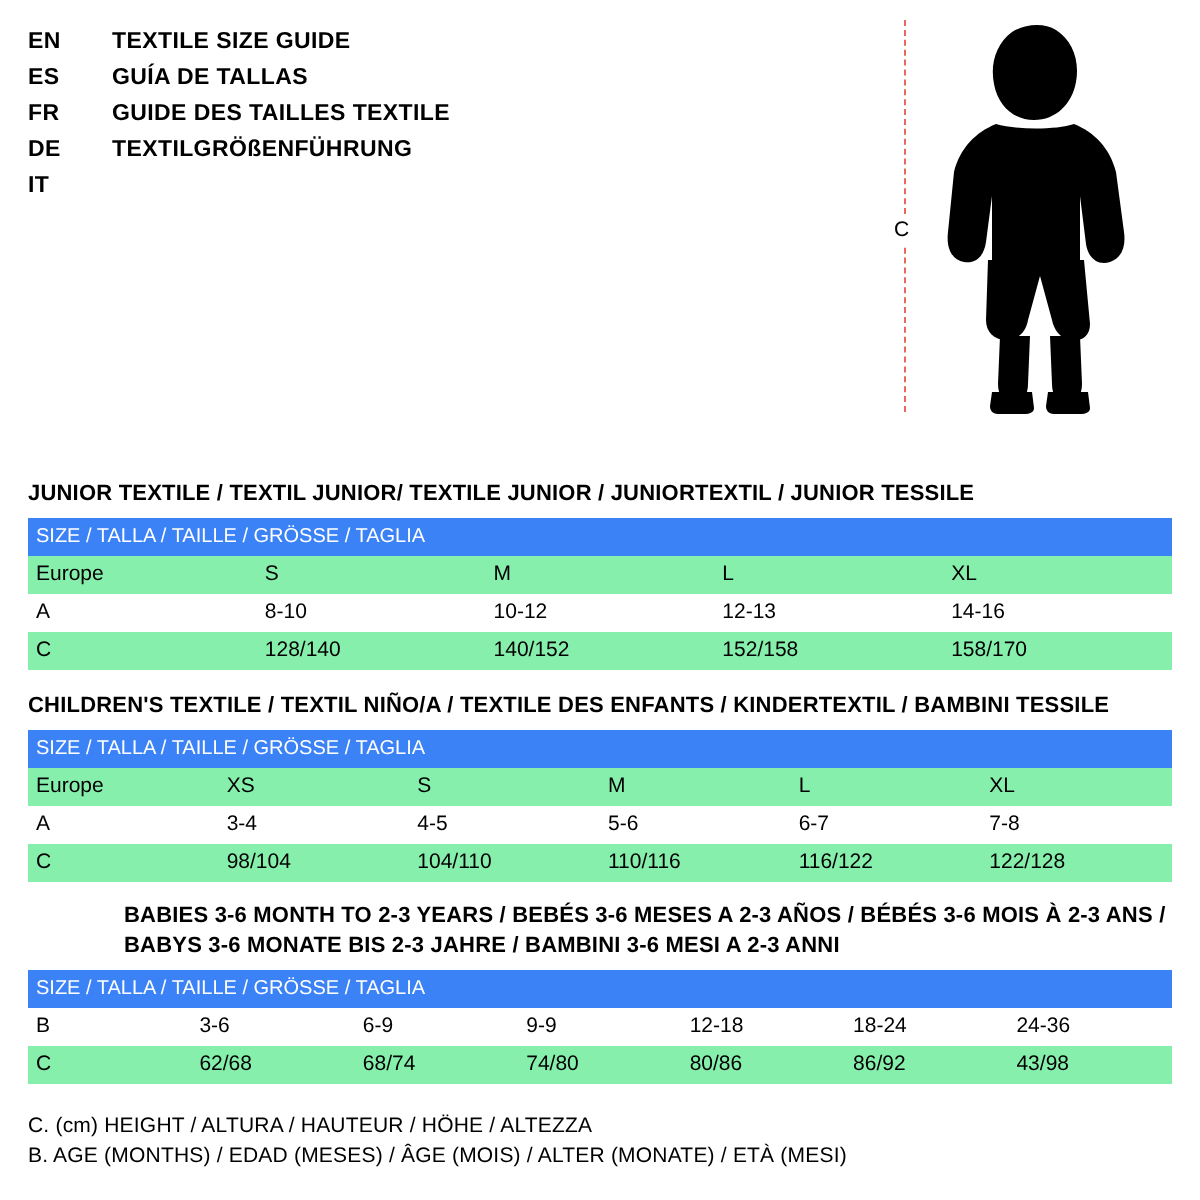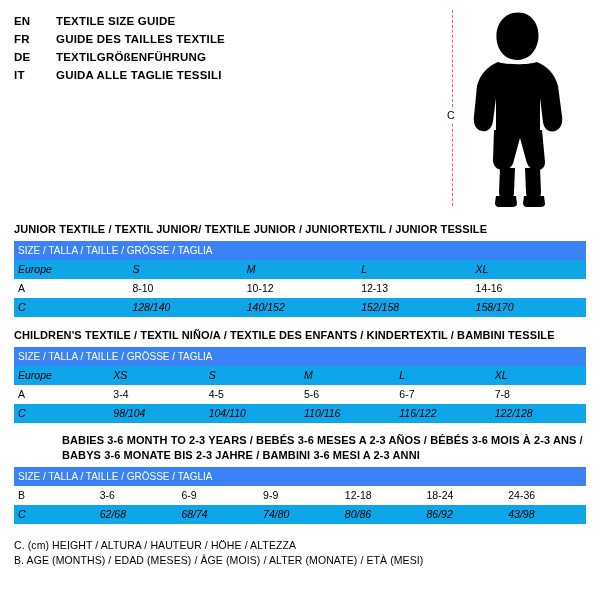--- a/index.html
+++ b/index.html
@@ -105,22 +105,21 @@
     vertical-align: middle;
   }
   tr.head-row td {
     background: #3b82f6;
     color: #ffffff;
     font-size: 10px;
     font-weight: normal;
     padding: 3px 0 3px 4px;
   }
   tr.shade td {
-    background: #0ea5e9;
-    font-style: italic;
+    background: #86efac;
   }
   tr.plain td {
     background: #ffffff;
   }
   .col-label {
     width: 90px;
   }
 
   
   .legend {
@@ -136,30 +135,33 @@
 <body>
 
 <div class="page">
 
   <div class="header">
     <div class="lang-row">
       <span class="lang-code">EN</span>
       <span class="lang-title">TEXTILE SIZE GUIDE</span>
     </div>
     <div class="lang-row">
+      <span class="lang-code">ES</span>
+      <span class="lang-title">GUÍA DE TALLAS</span>
+    </div>
+    <div class="lang-row">
       <span class="lang-code">FR</span>
       <span class="lang-title">GUIDE DES TAILLES TEXTILE</span>
     </div>
     <div class="lang-row">
       <span class="lang-code">DE</span>
       <span class="lang-title">TEXTILGRÖßENFÜHRUNG</span>
     </div>
     <div class="lang-row">
       <span class="lang-code">IT</span>
-      <span class="lang-title">GUIDA ALLE TAGLIE TESSILI</span>
     </div>
   </div>
 
   <div class="figure-area">
     <div class="dashed-line"></div>
     <div class="c-label">C</div>
     <svg class="silhouette" width="120" height="196" viewBox="0 0 120 196">
       <g fill="#000000">
 
         <path d="M44 4 C36 10 33 20 35 30 C37 41 45 48 55 48 C66 48 74 40 76 29 C78 18 74 8 66 3 C60 -1 50 0 44 4 Z"></path>

